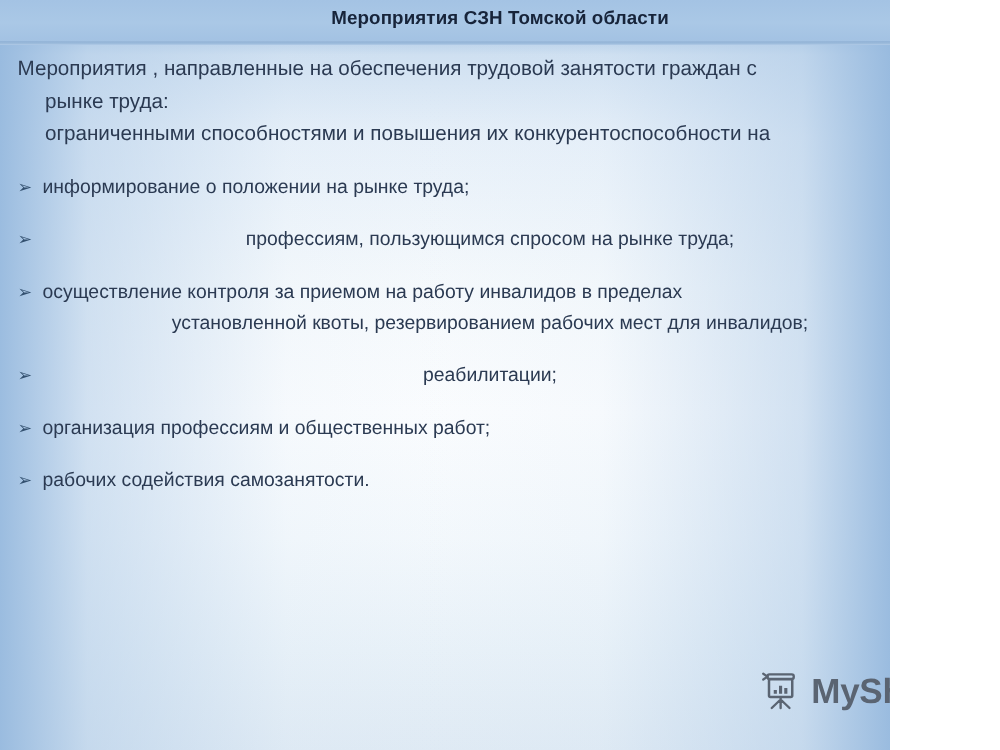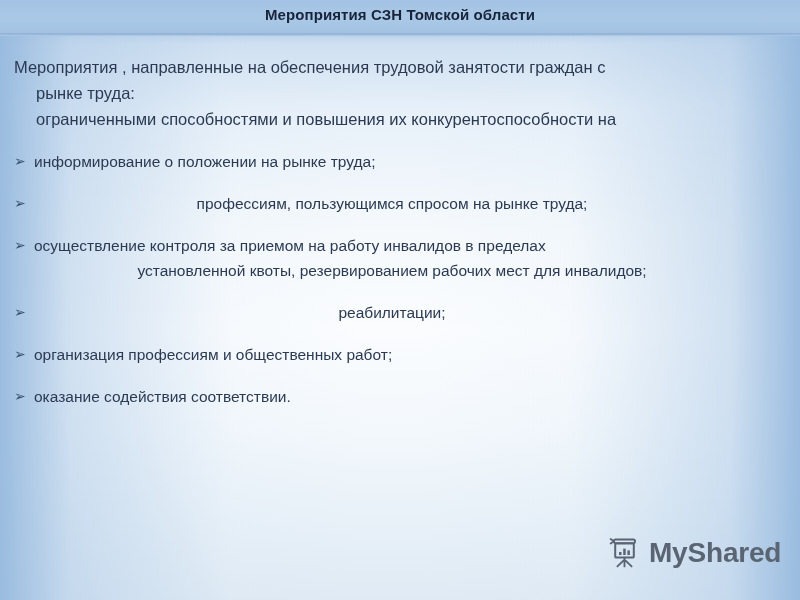--- a/index.html
+++ b/index.html
@@ -10,21 +10,21 @@
     width: 800px;
     height: 600px;
     overflow: hidden;
     font-family: "Liberation Sans", sans-serif;
     background: #ffffff;
   }
 
   
   .slide {
     position: relative;
-    width: 800px;
+    width: 712px;
     height: 600px;
     box-sizing: border-box;
     overflow: hidden;
     background:
       
       linear-gradient(to right,
         rgba(150,185,222,0.95) 0px,
         rgba(176,203,231,0.55) 70px,
         rgba(210,227,243,0.10) 230px,
         rgba(255,255,255,0) 360px),
@@ -74,21 +74,21 @@
     font-weight: bold;
     letter-spacing: 0.1px;
     color: #17243a;
     white-space: nowrap;
   }
 
   
   .content {
     position: absolute;
     left: 0;
-    top: 54px;
+    top: 42px;
     width: 800px;
   }
 
   .intro {
     margin: 0;
     padding: 0 60px 0 14px;
     font-size: 16.5px;
     line-height: 26px;
     color: #2b3a52;
     text-indent: 0;
@@ -190,21 +190,21 @@
       </li>
 
       <li class="bullet-item">
         <span class="marker">➢</span>
         <span>организация профессиям и общественных работ;</span>
         
       </li>
 
       <li class="bullet-item">
         <span class="marker">➢</span>
-        <span>оказание содействия соответствии.</span>
+        <span>рабочих содействия самозанятости.</span>
         
       </li>
 
     </ul>
   </div>
 
   <div class="watermark">
     <span class="wm-icon">
       <svg viewBox="0 0 34 34" width="34" height="34" aria-hidden="true">
 

